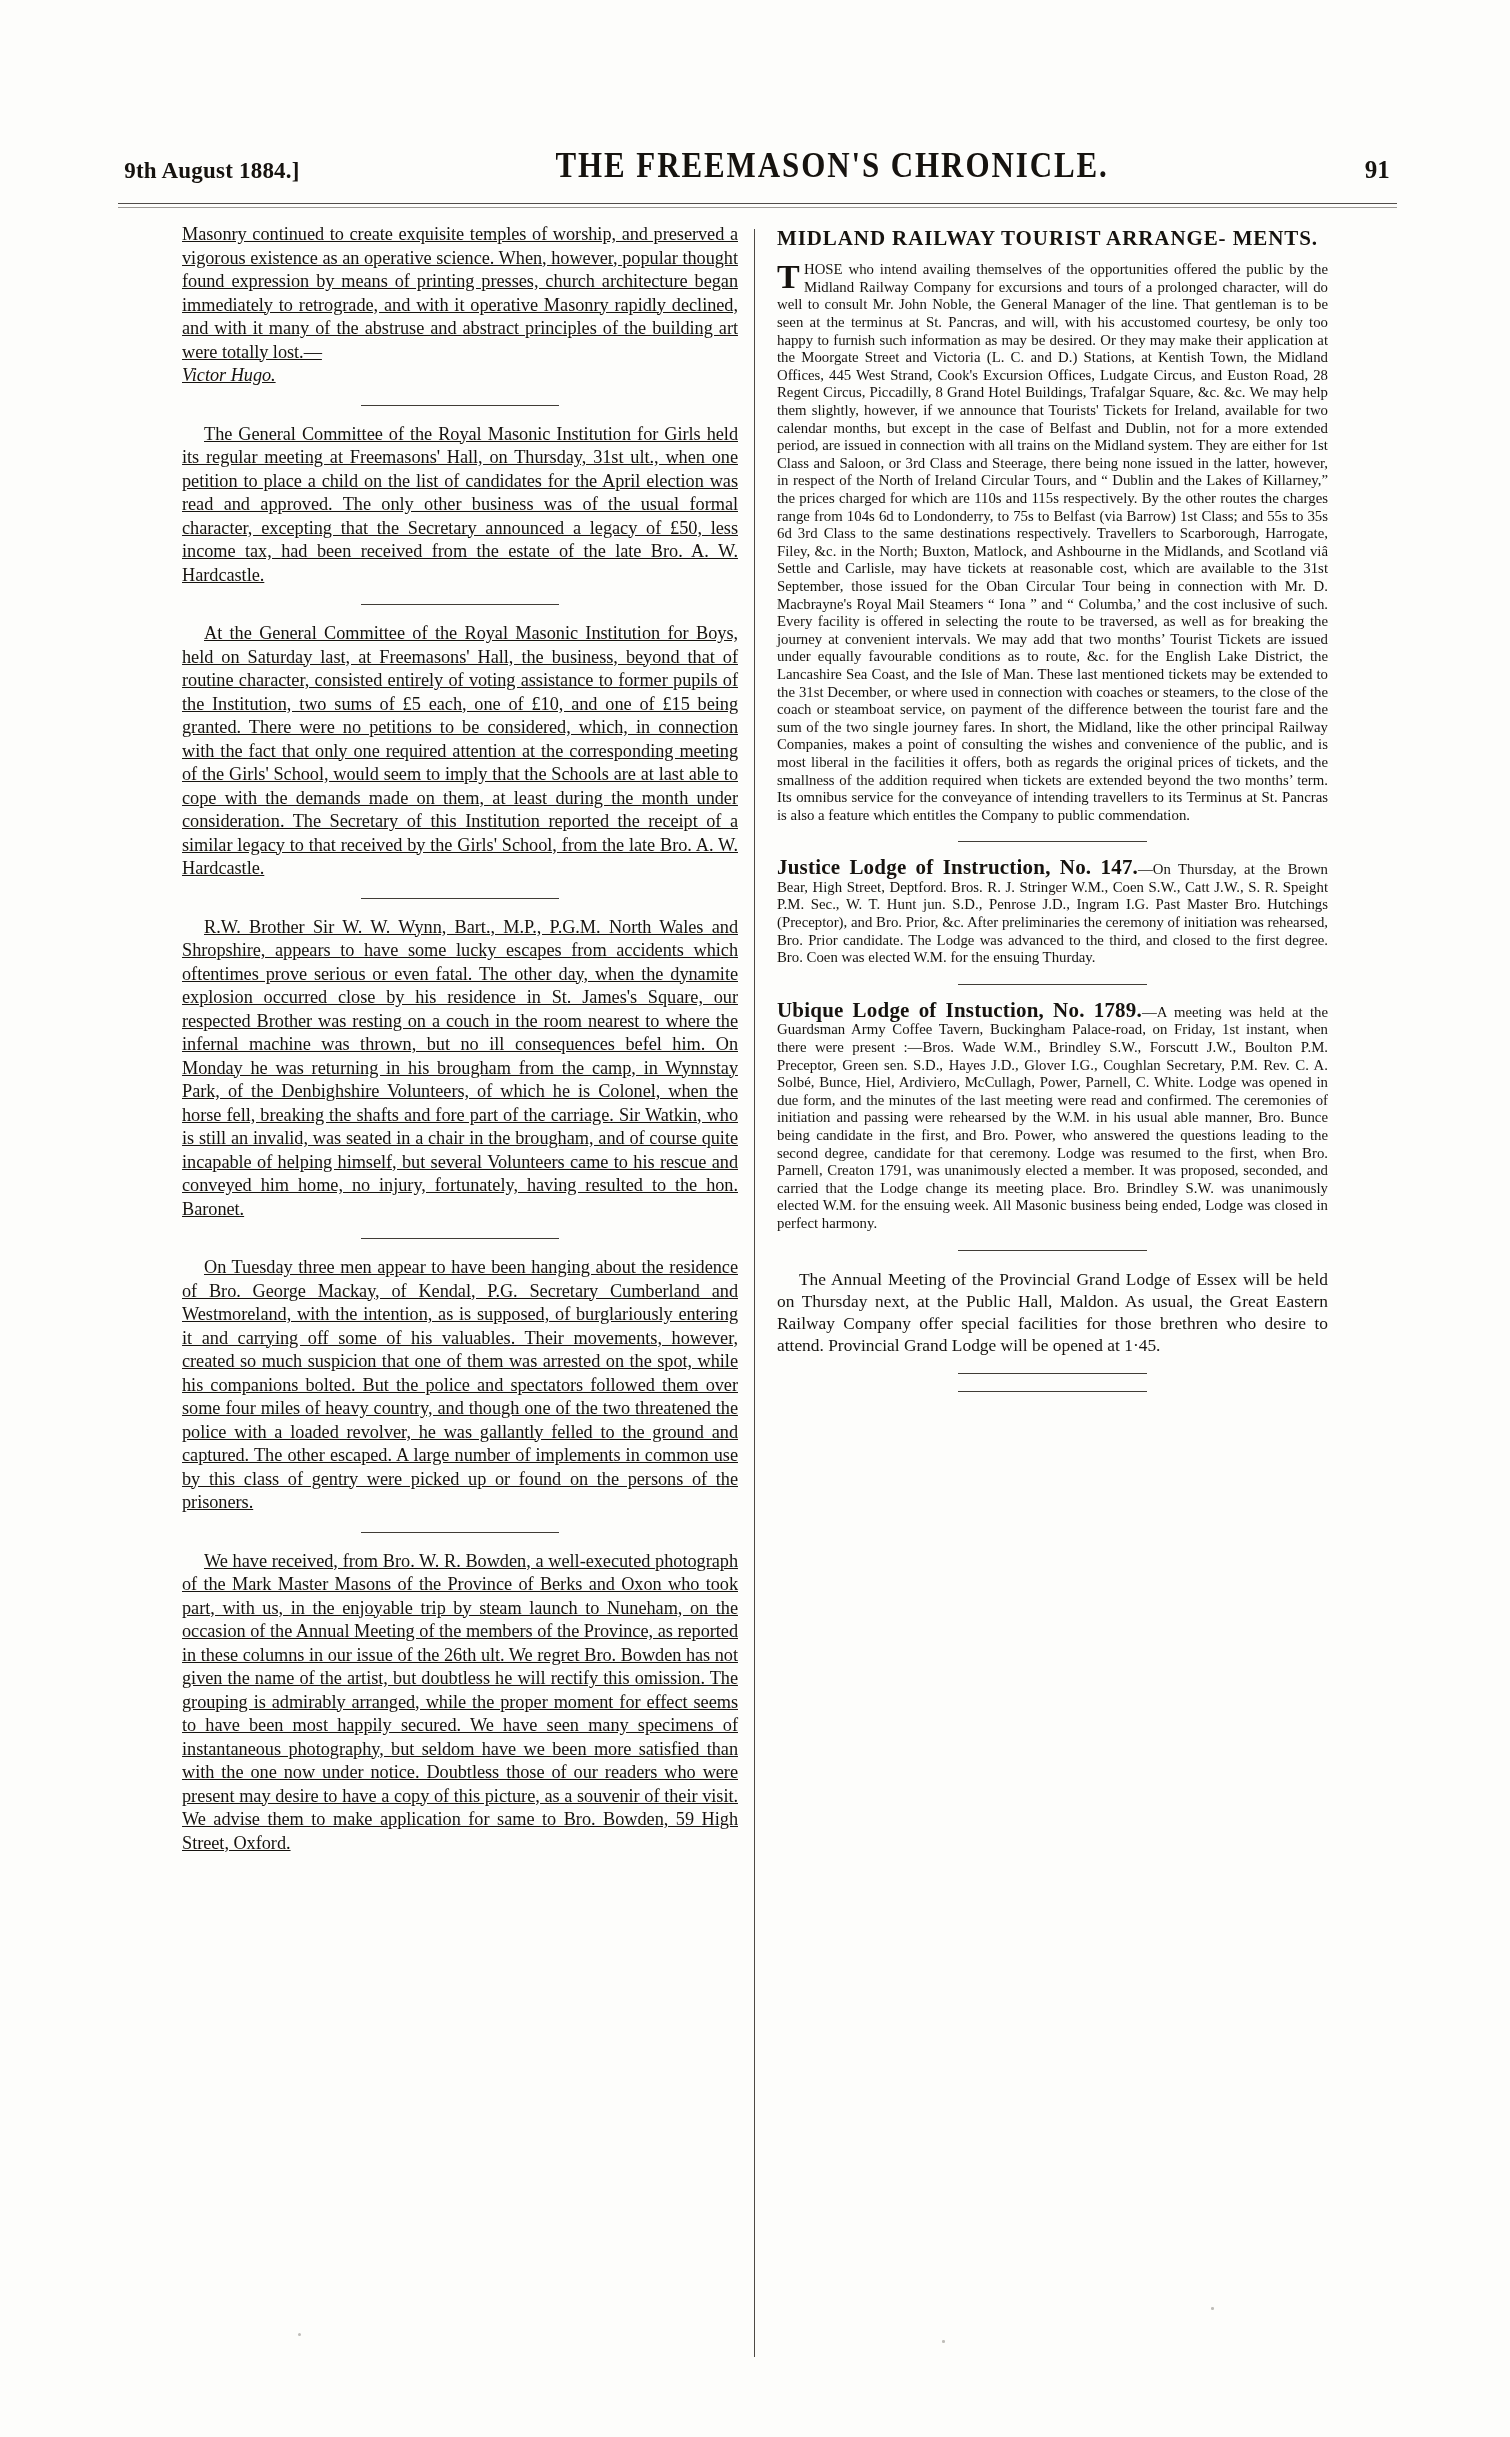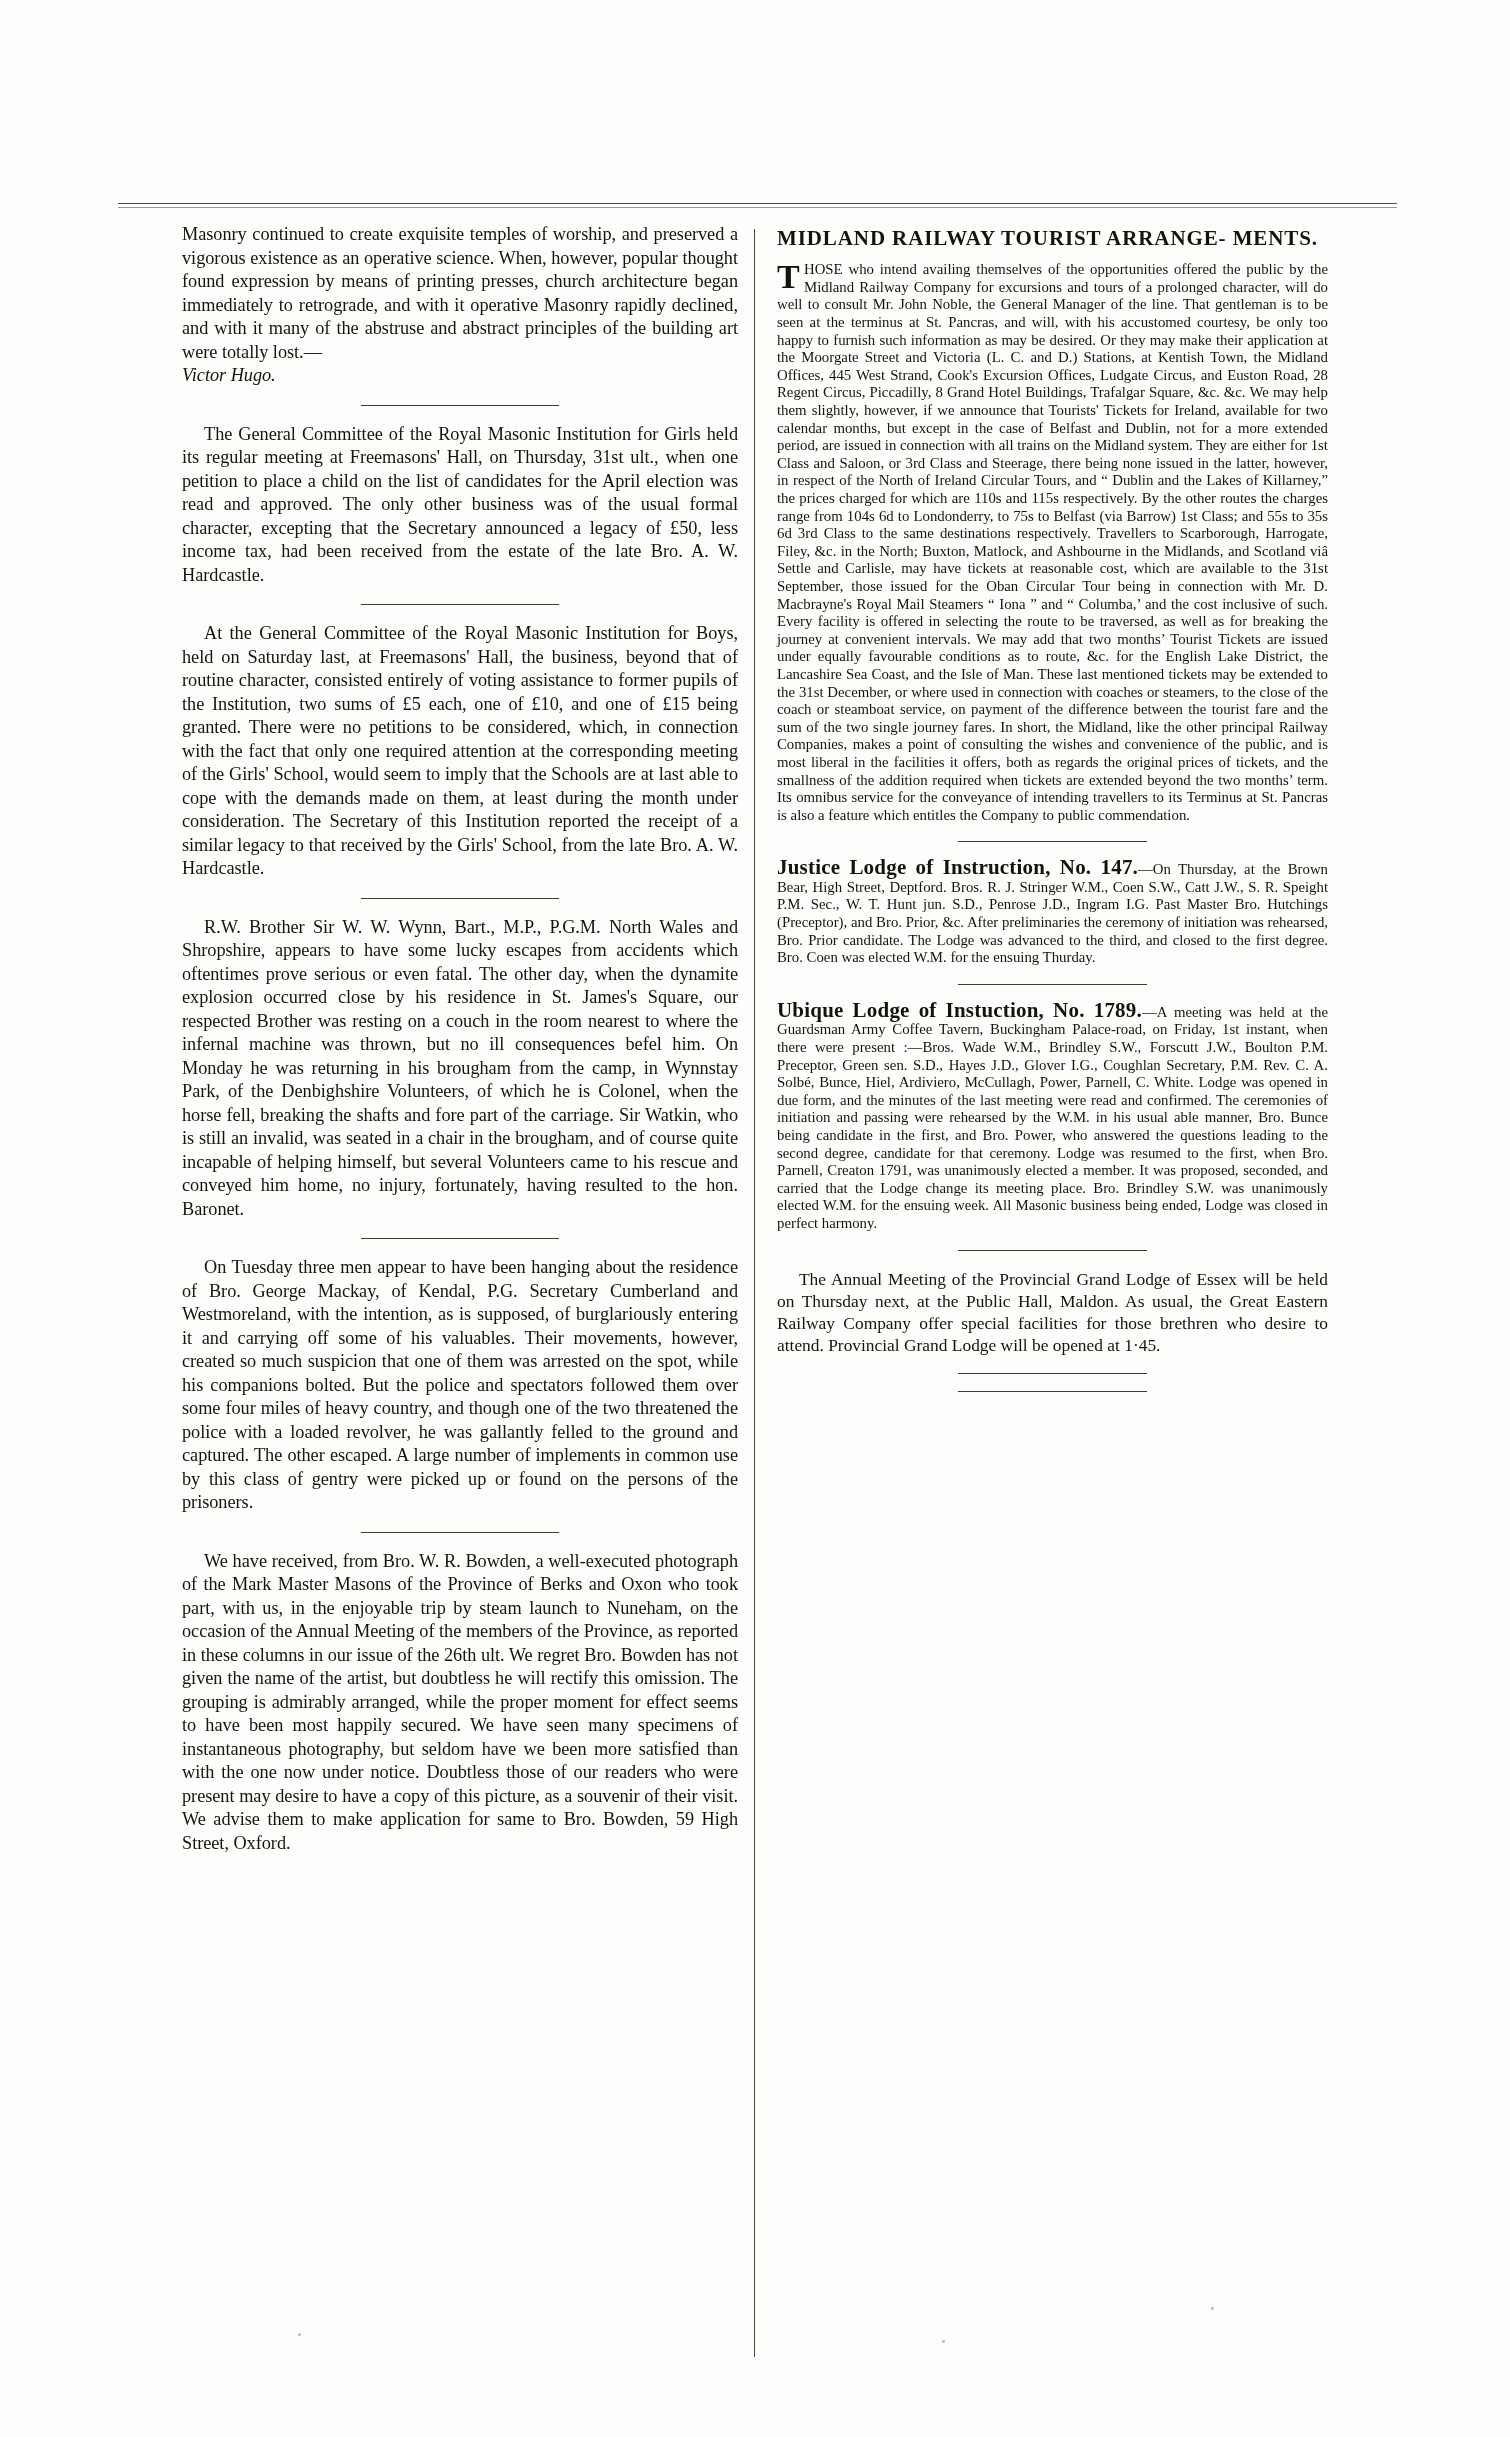--- a/index.html
+++ b/index.html
@@ -80,21 +80,21 @@
     top: 223px;
     width: 1153px;
     height: 2140px;
     display: flex;
     gap: 0;
   }
   .col {
     width: 573px;
     position: relative;
   }
-  .col-left  { padding-right: 17px; box-sizing: border-box; }
+  .col-left  { padding-right: 17px; box-sizing: border-box; text-decoration: underline; }
   .col-right { padding-left: 22px;  box-sizing: border-box; }
 
   .col-divider {
     position: absolute;
     left: 754px;
     top: 229px;
     width: 0;
     height: 2128px;
     border-left: 1.7px solid #2e2923;
     opacity: .85;
@@ -177,20 +177,25 @@
     background: #4a443c;
     opacity: .35;
     border-radius: 50%;
   }
 </style>
 </head>
 <body>
 
 <div class="page">
 
+  <div class="masthead">
+    <div class="mast-date">9th August 1884.]</div>
+    <div class="mast-title">THE FREEMASON'S CHRONICLE.</div>
+    <div class="mast-page">91</div>
+  </div>
   <div class="mast-rule"></div>
   <div class="mast-rule2"></div>
 
   <div class="col-divider"></div>
 
   <div class="cols">
 
     <div class="col col-left">
 
       <p class="lead"><span>Masonry continued to create exquisite temples of worship, and preserved a vigorous existence as an operative science. When, however, popular thought found expression by means of printing presses, church architecture began immediately to retrograde, and with it operative Masonry rapidly declined, and with it many of the abstruse and abstract principles of the building art were totally lost.—</span><br><span class="italic">Victor Hugo.</span></p>

